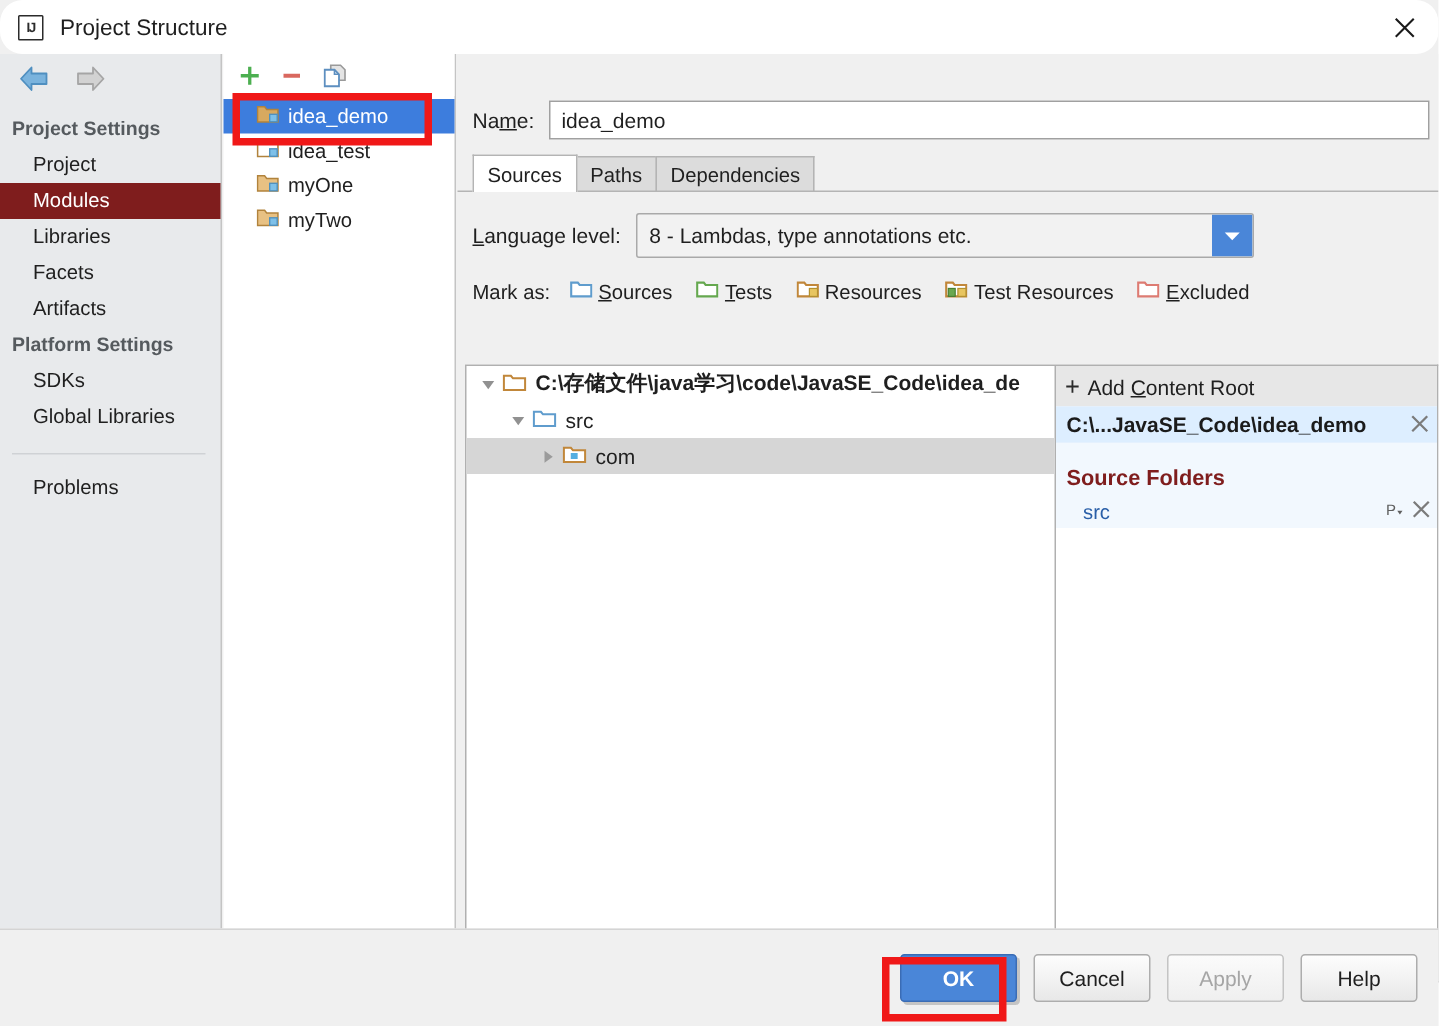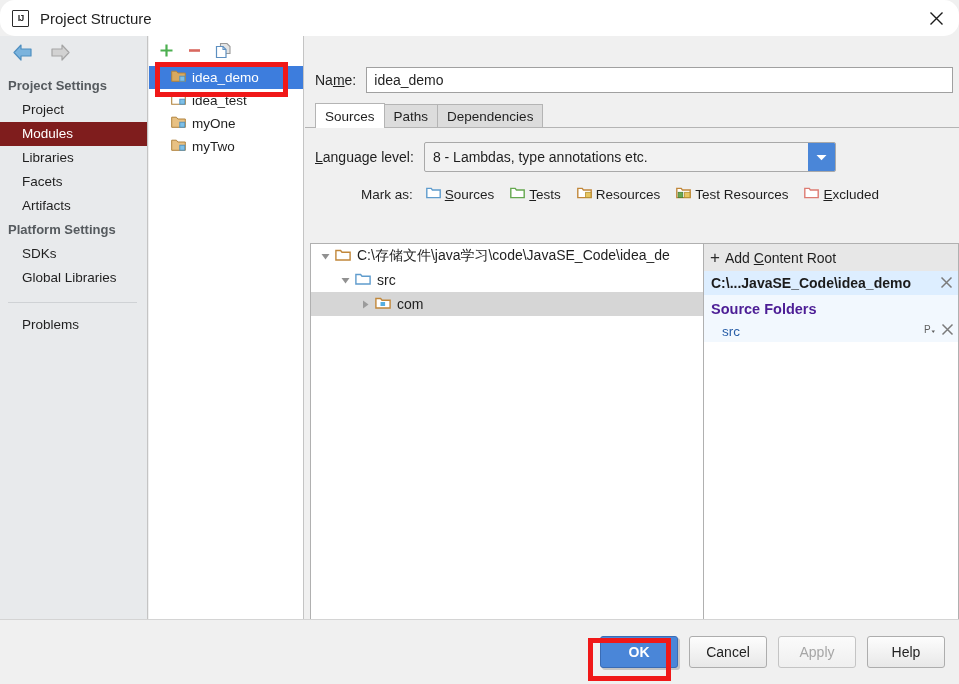--- a/index.html
+++ b/index.html
@@ -218,21 +218,20 @@
     margin: 0 0 0 0;
     flex-shrink: 0;
   }
 
   .markas-row {
     display: flex;
     align-items: center;
     padding: 14px 0 0 10px;
     gap: 0;
     font-size: 13.5px;
-    margin-left: 46px;
   }
   .markas-label { margin-right: 13px; }
   .mark-btn {
     display: flex;
     align-items: center;
     gap: 4px;
     margin-right: 16px;
     cursor: pointer;
   }
   .uline { text-decoration: underline; }
@@ -310,23 +309,23 @@
     background: #ddeeff;
     position: relative;
   }
   .root-title-row .row-x {
     position: absolute;
     right: 5px; top: 5px;
     cursor: pointer;
   }
   .src-header {
     font-weight: bold;
-    color: #4c1d95;
+    color: #7f1d1d;
     font-size: 14.5px;
-    padding: 6px 0 3px 7px;
+    padding: 16px 0 3px 7px;
     background: #f2f8fe;
   }
   .src-row {
     display: flex;
     align-items: center;
     height: 22px;
     padding-left: 18px;
     font-size: 13.5px;
     color: #2a5fa8;
     background: #f2f8fe;
@@ -571,21 +570,21 @@
             <path d="M0.8 2.4 H5.2 L6.4 4 H14.2 V11.6 H0.8 Z" fill="#ffffff" stroke="#dd7b72" stroke-width="1.4"></path>
           </svg>
         </span>
         <span><span class="uline">E</span>xcluded</span>
       </span>
     </div>
 
     <div class="lower">
 
       <div class="tree-panel">
-        <div class="tree-row" style="padding-left:4px;">
+        <div class="tree-row" style="padding-left:4px;font-weight:bold;">
           <span class="twisty">
             <svg width="11" height="11" viewBox="0 0 11 11">
                 <path d="M1.5 3 L9.5 3 L5.5 8.5 Z" fill="#919191"></path>
               </svg>
           </span>
           <span>
             <svg width="16" height="14" viewBox="0 0 16 14">
               <path d="M0.9 2.5 H5.6 L7 4.2 H15.1 V12 H0.9 Z" fill="#ffffff" stroke="#c1873a" stroke-width="1.4"></path>
             </svg>
           </span>

